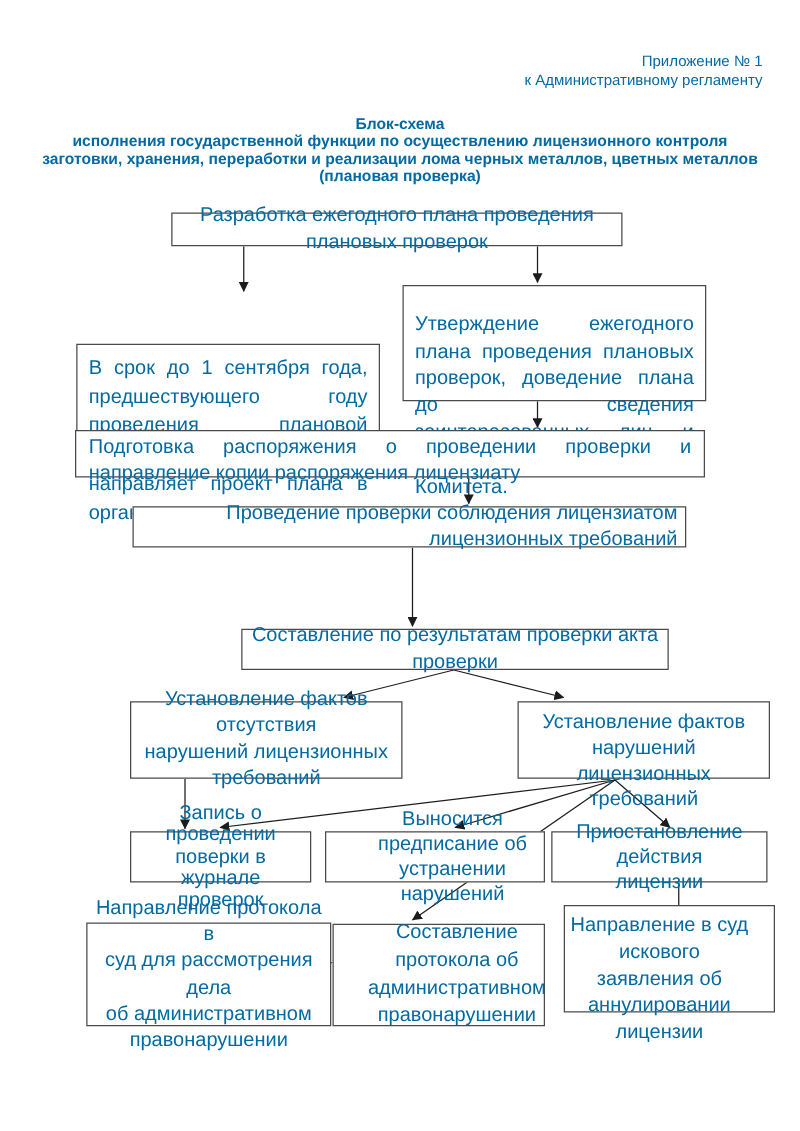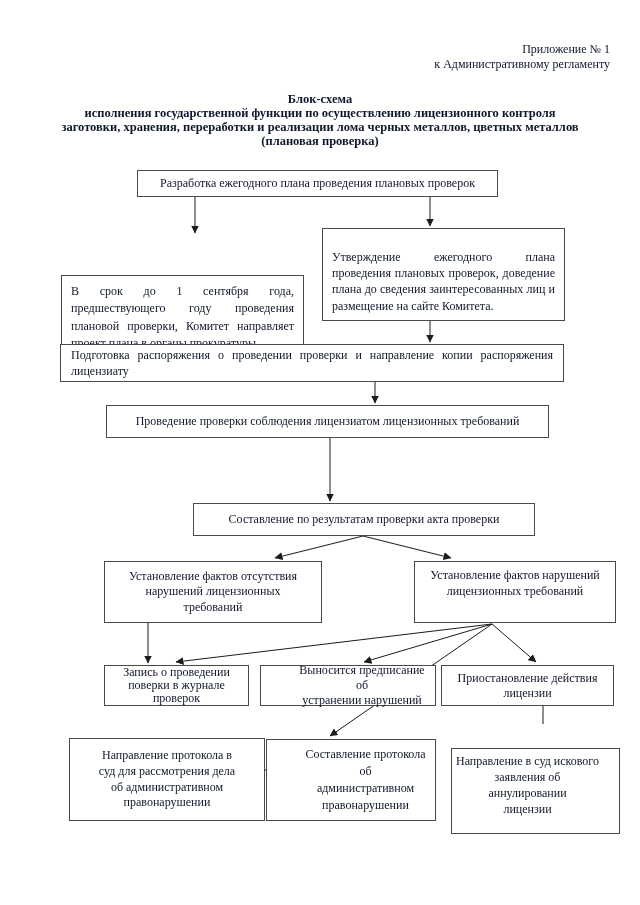--- a/index.html
+++ b/index.html
@@ -1,50 +1,50 @@
 <!DOCTYPE html>
 <html><head>
 <meta charset="utf-8">
 <style>
   html,body{margin:0;padding:0;background:#ffffff;}
   .page{
     position:relative;width:640px;height:905px;background:#ffffff;overflow:hidden;
-    font-family:Liberation Serif, serif;color:#0f172a;
+    font-family:Liberation Sans, sans-serif;color:#0369a1;
   }
   .hdr{
     position:absolute;top:42px;right:30px;text-align:right;
     font-size:12px;line-height:15px;
   }
   .title{
     position:absolute;top:92px;left:10px;width:620px;text-align:center;
     font-weight:bold;font-size:12.5px;line-height:14px;
   }
   svg.connectors{position:absolute;left:0;top:0;z-index:1;}
   .box{
     position:absolute;z-index:2;box-sizing:border-box;
     border:1px solid #4a4a4a;background:#ffffff;
     display:flex;align-items:center;justify-content:center;
-    text-align:center;font-size:12px;line-height:1.28;padding:2px 6px;
+    text-align:center;font-size:16px;line-height:1.28;padding:2px 6px;
   }
   .box.just{display:block;text-align:justify;}
   
   #box-develop   {left:137px;top:170px;width:361px;height:27px;}
   #box-prosec    {left:61px; top:235px;width:243px;height:86px;padding:7px 9px;line-height:1.45;margin-top:40px;}
   #box-approve   {left:322px;top:228px;width:243px;height:93px;padding:20px 9px;line-height:1.35;}
   #box-order     {left:60px; top:344px;width:504px;height:38px;padding:3px 10px;line-height:1.3;}
-  #box-conduct   {left:106px;top:405px;width:443px;height:33px;}
+  #box-conduct   {left:106px;top:405px;width:443px;height:33px;text-align:right;}
   #box-act       {left:193px;top:503px;width:342px;height:33px;}
   #box-noviol    {left:104px;top:561px;width:218px;height:62px;line-height:1.3;}
   #box-viol      {left:414px;top:561px;width:202px;height:62px;line-height:1.3;align-items:flex-start;padding-top:6px;}
   #box-journal   {left:104px;top:665px;width:145px;height:41px;line-height:1.1;padding:1px 2px;}
   #box-prescr    {left:260px;top:665px;width:176px;height:41px;line-height:1.25;padding-left:34px;}
   #box-suspend   {left:441px;top:665px;width:173px;height:41px;line-height:1.25;}
   #box-protocol  {left:266px;top:739px;width:170px;height:82px;line-height:1.4;padding-left:35px;}
   #box-court     {left:69px; top:738px;width:196px;height:83px;line-height:1.33;}
-  #box-annul     {left:451px;top:724px;width:169px;height:86px;line-height:1.33;align-items:flex-start;padding:5px 20px 2px 4px;margin-top:24px;}
+  #box-annul     {left:451px;top:724px;width:169px;height:86px;line-height:1.33;align-items:flex-start;padding:5px 20px 2px 4px;}
 </style>
 </head>
 <body>
 
 <div class="page">
 
   <div class="hdr">
     <div>Приложение № 1</div>
     <div>к Административному регламенту</div>
   </div>

